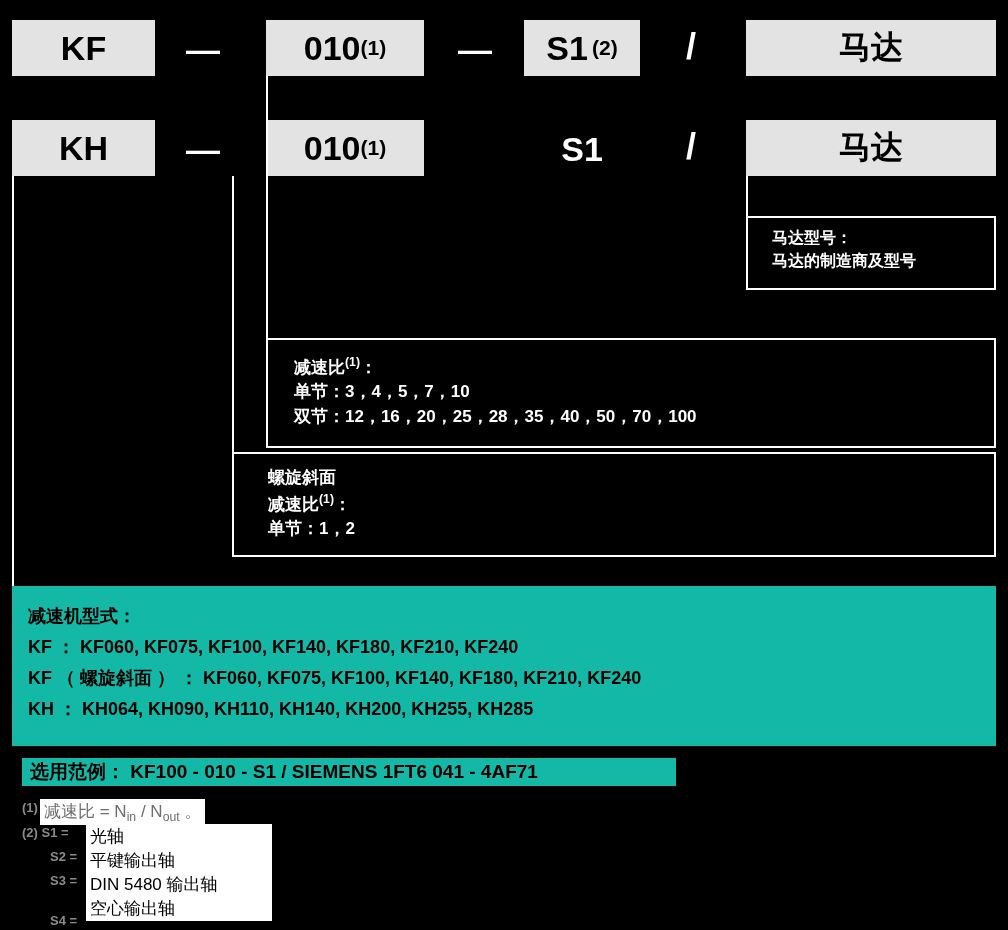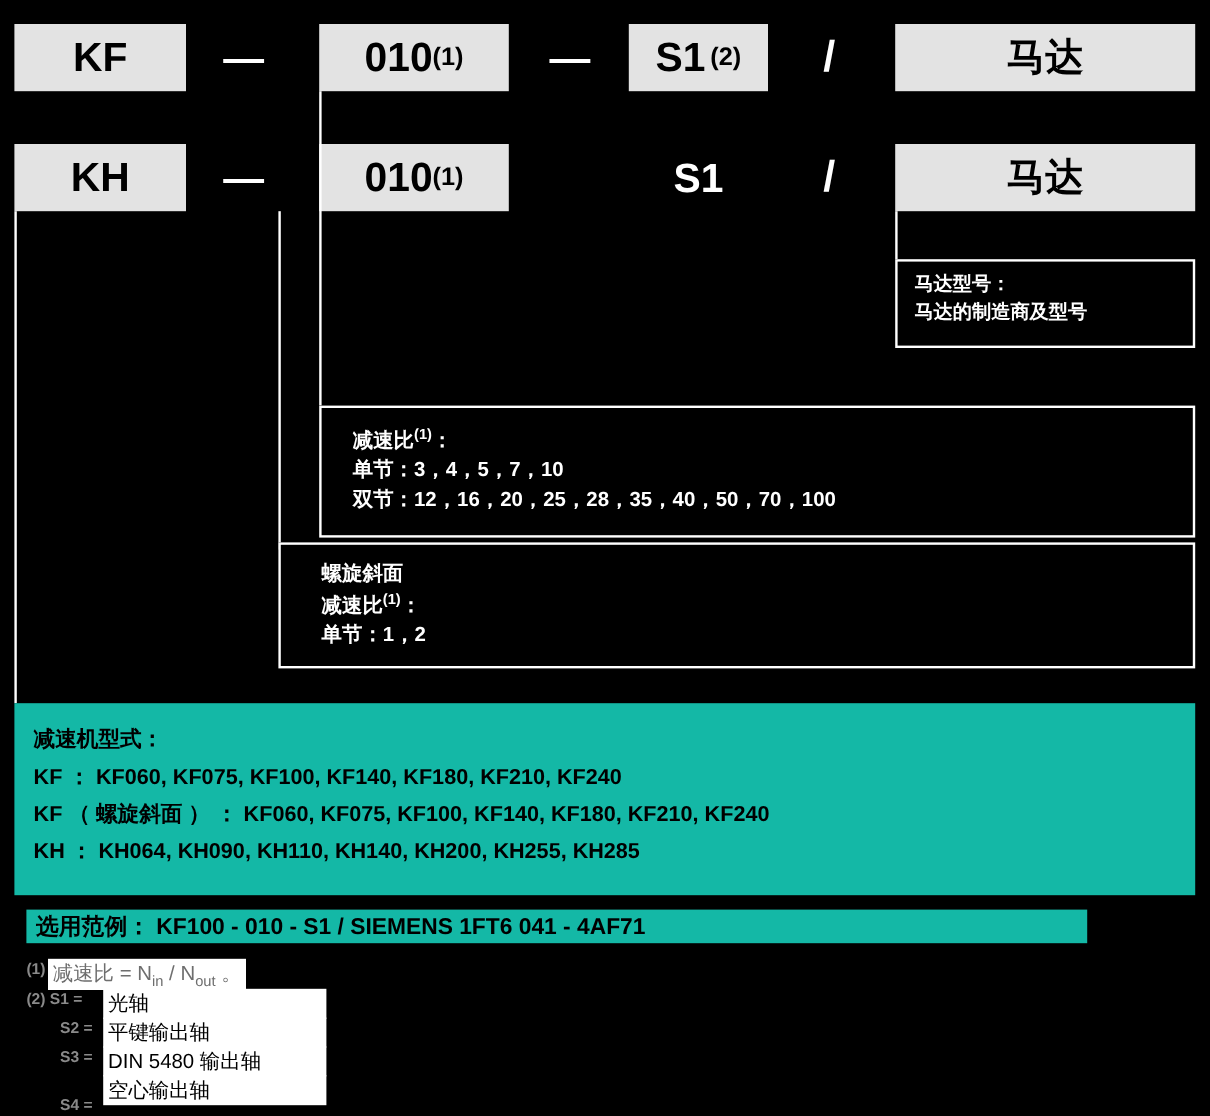--- a/index.html
+++ b/index.html
@@ -38,21 +38,21 @@
   .line{position:absolute;background:#ffffff;}
 
   
   .infobox{
     position:absolute;
     border:2px solid #ffffff;
     background:#000;
     box-sizing:border-box;
     color:#fff;
     font-weight:bold;
-    padding:8px 14px;
+    padding:8px 24px;
   }
   .infobox .ln{line-height:1.45;white-space:nowrap;}
 
   
   .panel{
     position:absolute;
     background:#14b8a6;
     color:#000;
     box-sizing:border-box;
   }
@@ -180,21 +180,21 @@
     <div class="ln">单节：1，2</div>
   </div>
 
   <div class="panel" style="left:12px;top:586px;width:984px;height:160px;padding:18px 16px;font-size:18px;">
     <div class="ln" style="margin-bottom:7px;">减速机型式：</div>
     <div class="ln" style="margin-bottom:7px;">KF ：  KF060, KF075, KF100, KF140, KF180, KF210, KF240</div>
     <div class="ln" style="margin-bottom:7px;">KF （ 螺旋斜面 ） ： KF060, KF075, KF100, KF140, KF180, KF210, KF240</div>
     <div class="ln">KH ： KH064, KH090, KH110, KH140, KH200, KH255, KH285</div>
   </div>
 
-  <div class="panel" style="left:22px;top:758px;width:884px;height:28px;padding:2px 8px;font-size:19px;display:flex;align-items:center;">
+  <div class="panel" style="left:22px;top:758px;width:654px;height:28px;padding:2px 8px;font-size:19px;display:flex;align-items:center;">
     <span class="ln">选用范例： KF100 - 010 - S1 / SIEMENS 1FT6 041 - 4AF71</span>
   </div>
 
   <div class="footnote" style="left:22px;top:800px;">
     <span>(1)</span>
   </div>
   <div class="fnval" style="left:40px;top:799px;color:#6e6e6e;background:#ffffff;">
     <span>减速比 = N</span><span class="sub">in</span><span> / N</span><span class="sub">out</span><span> 。</span>
   </div>
 

